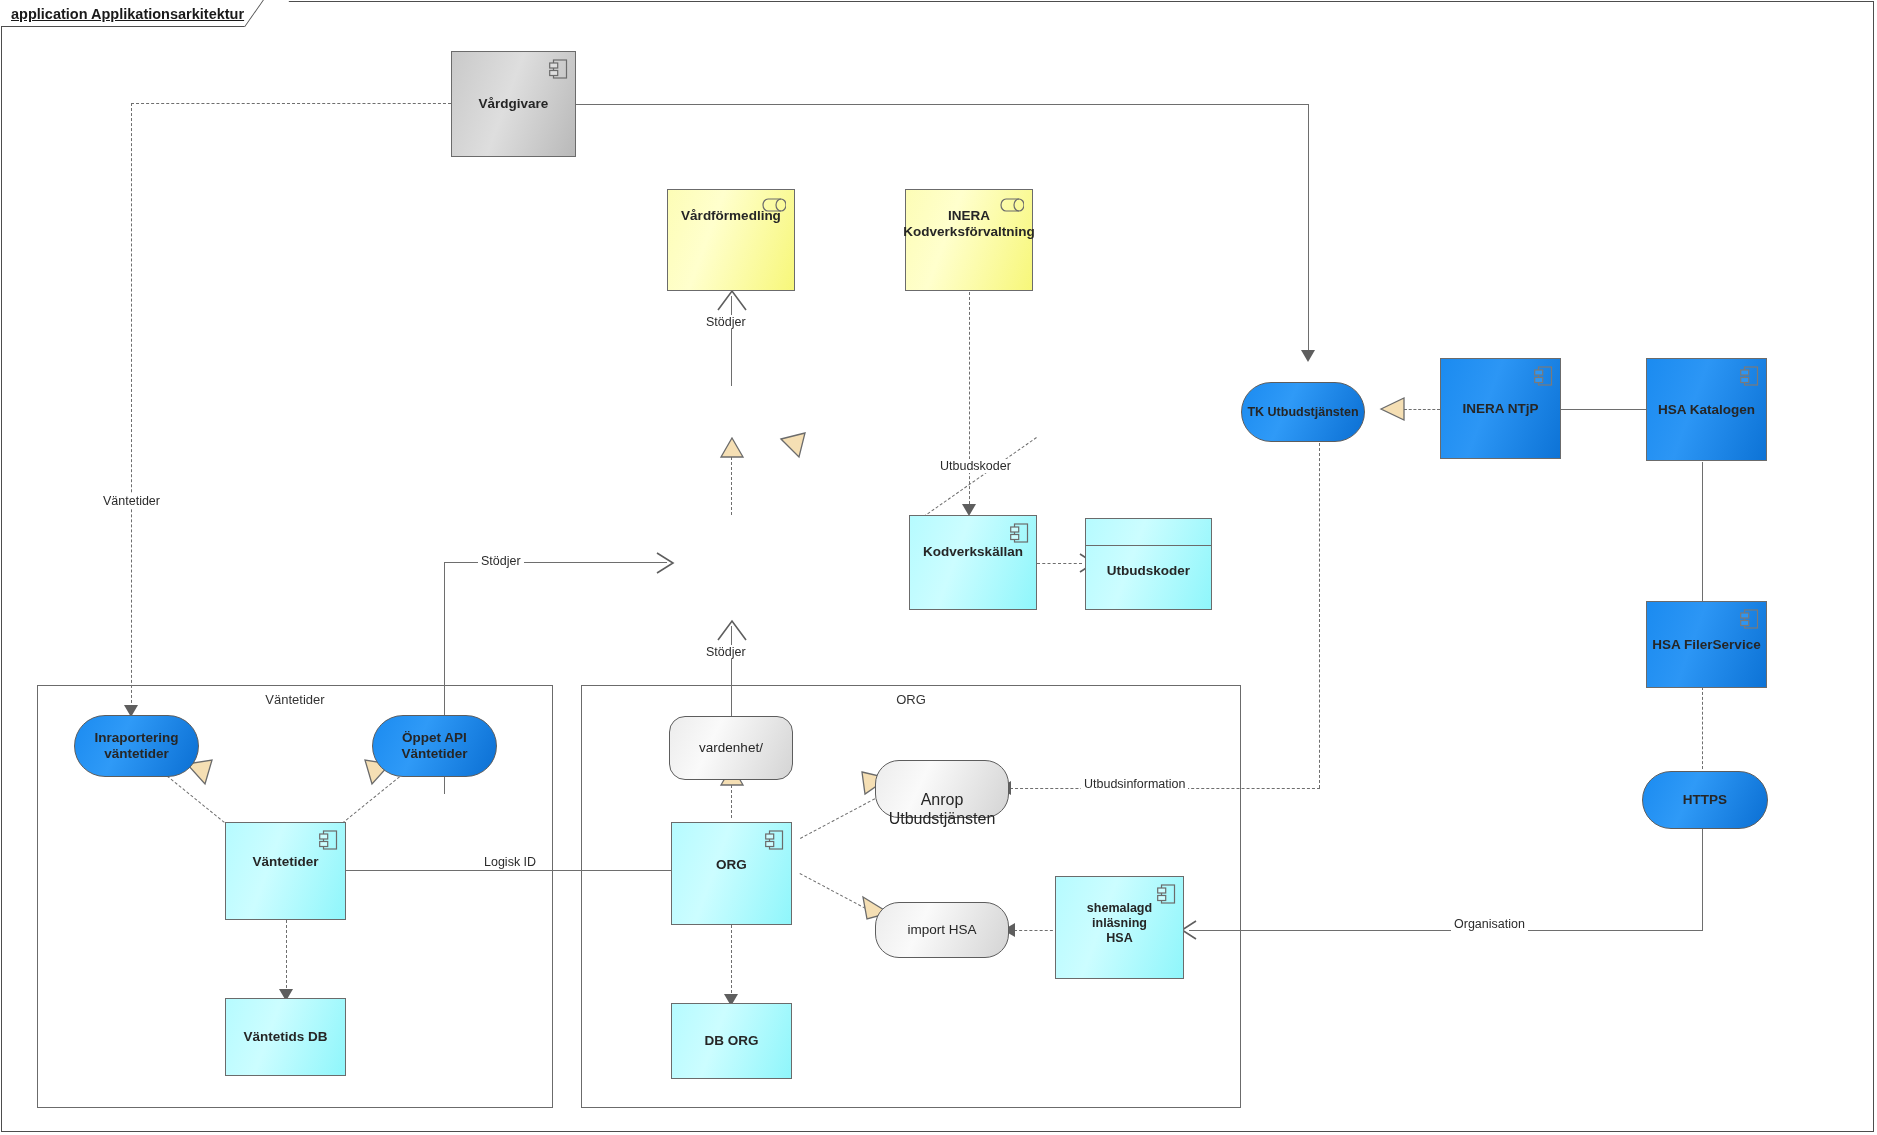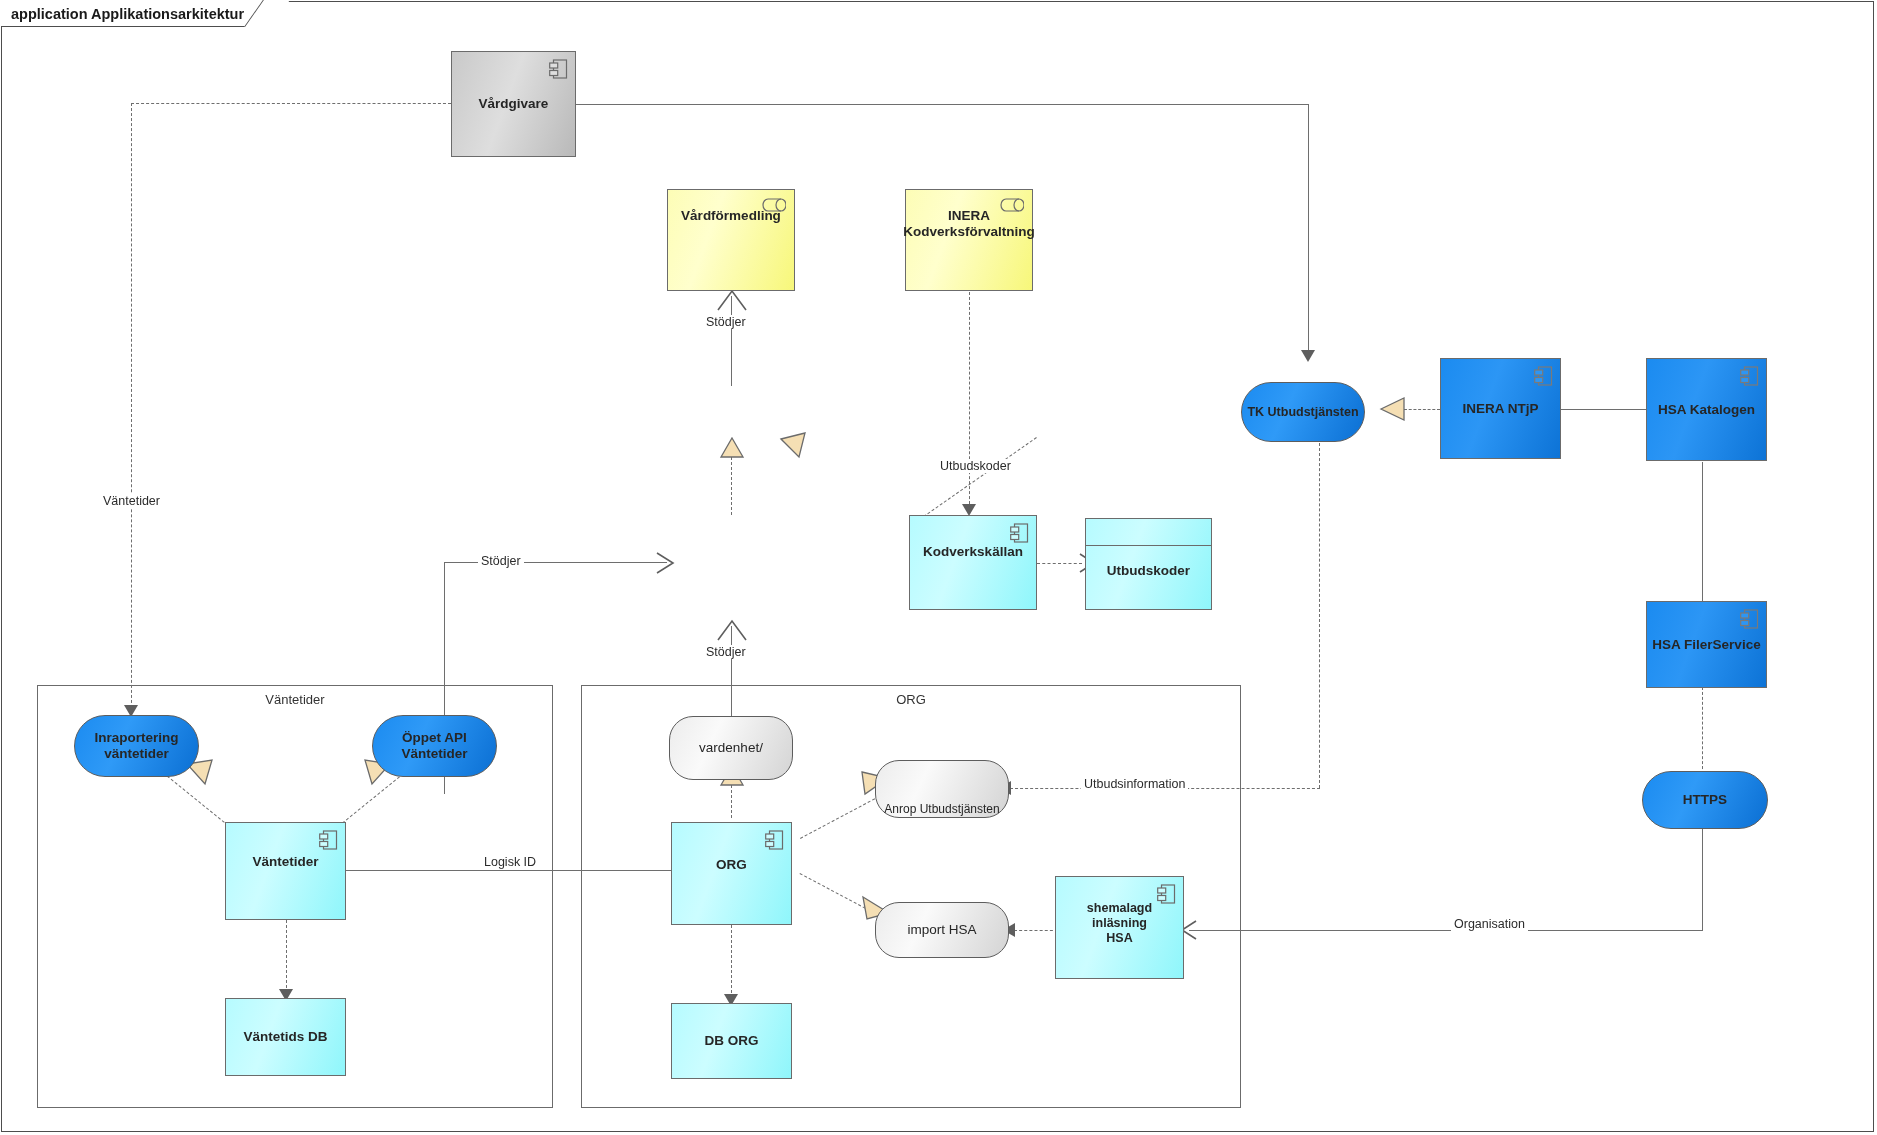--- a/index.html
+++ b/index.html
@@ -5,21 +5,21 @@
   html,body{margin:0;padding:0;background:#ffffff;}
   body{font-family:"Liberation Sans",sans-serif;}
   #canvas{position:relative;width:1877px;height:1135px;background:#ffffff;overflow:hidden;}
 
   
   .frame{position:absolute;left:1px;top:1px;width:1873px;height:1131px;
          border:1.5px solid #4d4d4d;box-sizing:border-box;}
   .frame-tab{position:absolute;left:1px;top:1px;height:26px;box-sizing:border-box;
              border:1.5px solid #4d4d4d;border-top:none;border-left:none;background:#fff;
              padding:0 26px 0 10px;display:flex;align-items:center;
-             font-size:14.5px;font-weight:bold;color:#1a1a1a;white-space:nowrap;}
+             font-size:14.5px;font-weight:bold;color:#1a1a1a;white-space:nowrap;text-decoration:underline;}
   .frame-tab .cut{position:absolute;right:-1px;top:-1px;width:26px;height:27px;
                   background:#fff;border-left:1.5px solid #4d4d4d;
                   transform-origin:bottom left;transform:skewX(-35deg);
                   border-top:none;border-right:none;border-bottom:none;}
   .frame-tab-inner{position:relative;z-index:2;}
 
   
   .node{position:absolute;box-sizing:border-box;display:flex;align-items:center;
         justify-content:center;text-align:center;color:#262626;z-index:5;}
   .node .lbl{position:relative;z-index:3;line-height:1.18;padding:0 5px;}
@@ -348,26 +348,26 @@
         <rect x="0.7" y="11.5" width="8" height="5" fill="#ccfdff" stroke="#6b6b6b" stroke-width="1.2"></rect>
       </svg>
     </span>
     <span class="lbl" style="margin-top:-18px;">Väntetider</span>
   </div>
 
   <div class="node comp cyan" style="left:225px;top:998px;width:121px;height:78px;">
     <span class="lbl">Väntetids DB</span>
   </div>
 
-  <div class="node pill grey" style="left:669px;top:716px;width:124px;height:64px;border-radius:24px;">
+  <div class="node pill grey" style="left:669px;top:716px;width:124px;height:64px;border-radius:16px;">
     <span class="lbl">vardenhet/</span>
   </div>
 
   <div class="node pill grey" style="left:875px;top:760px;width:134px;height:58px;border-radius:24px;">
-    <span class="lbl" style="font-size:12px;margin-top:41px;">Anrop Utbudstjänsten</span>
+    <span class="lbl" style="font-size:16px;margin-top:41px;">Anrop Utbudstjänsten</span>
   </div>
 
   <div class="node pill grey" style="left:875px;top:902px;width:134px;height:56px;border-radius:24px;">
     <span class="lbl">import HSA</span>
   </div>
 
   <div class="node comp cyan" style="left:671px;top:822px;width:121px;height:103px;">
     <span class="comp-icon">
       <svg width="19" height="21" viewBox="0 0 19 21">
         <rect x="4.5" y="1" width="13" height="18" fill="none" stroke="#6b6b6b" stroke-width="1.2"></rect>

